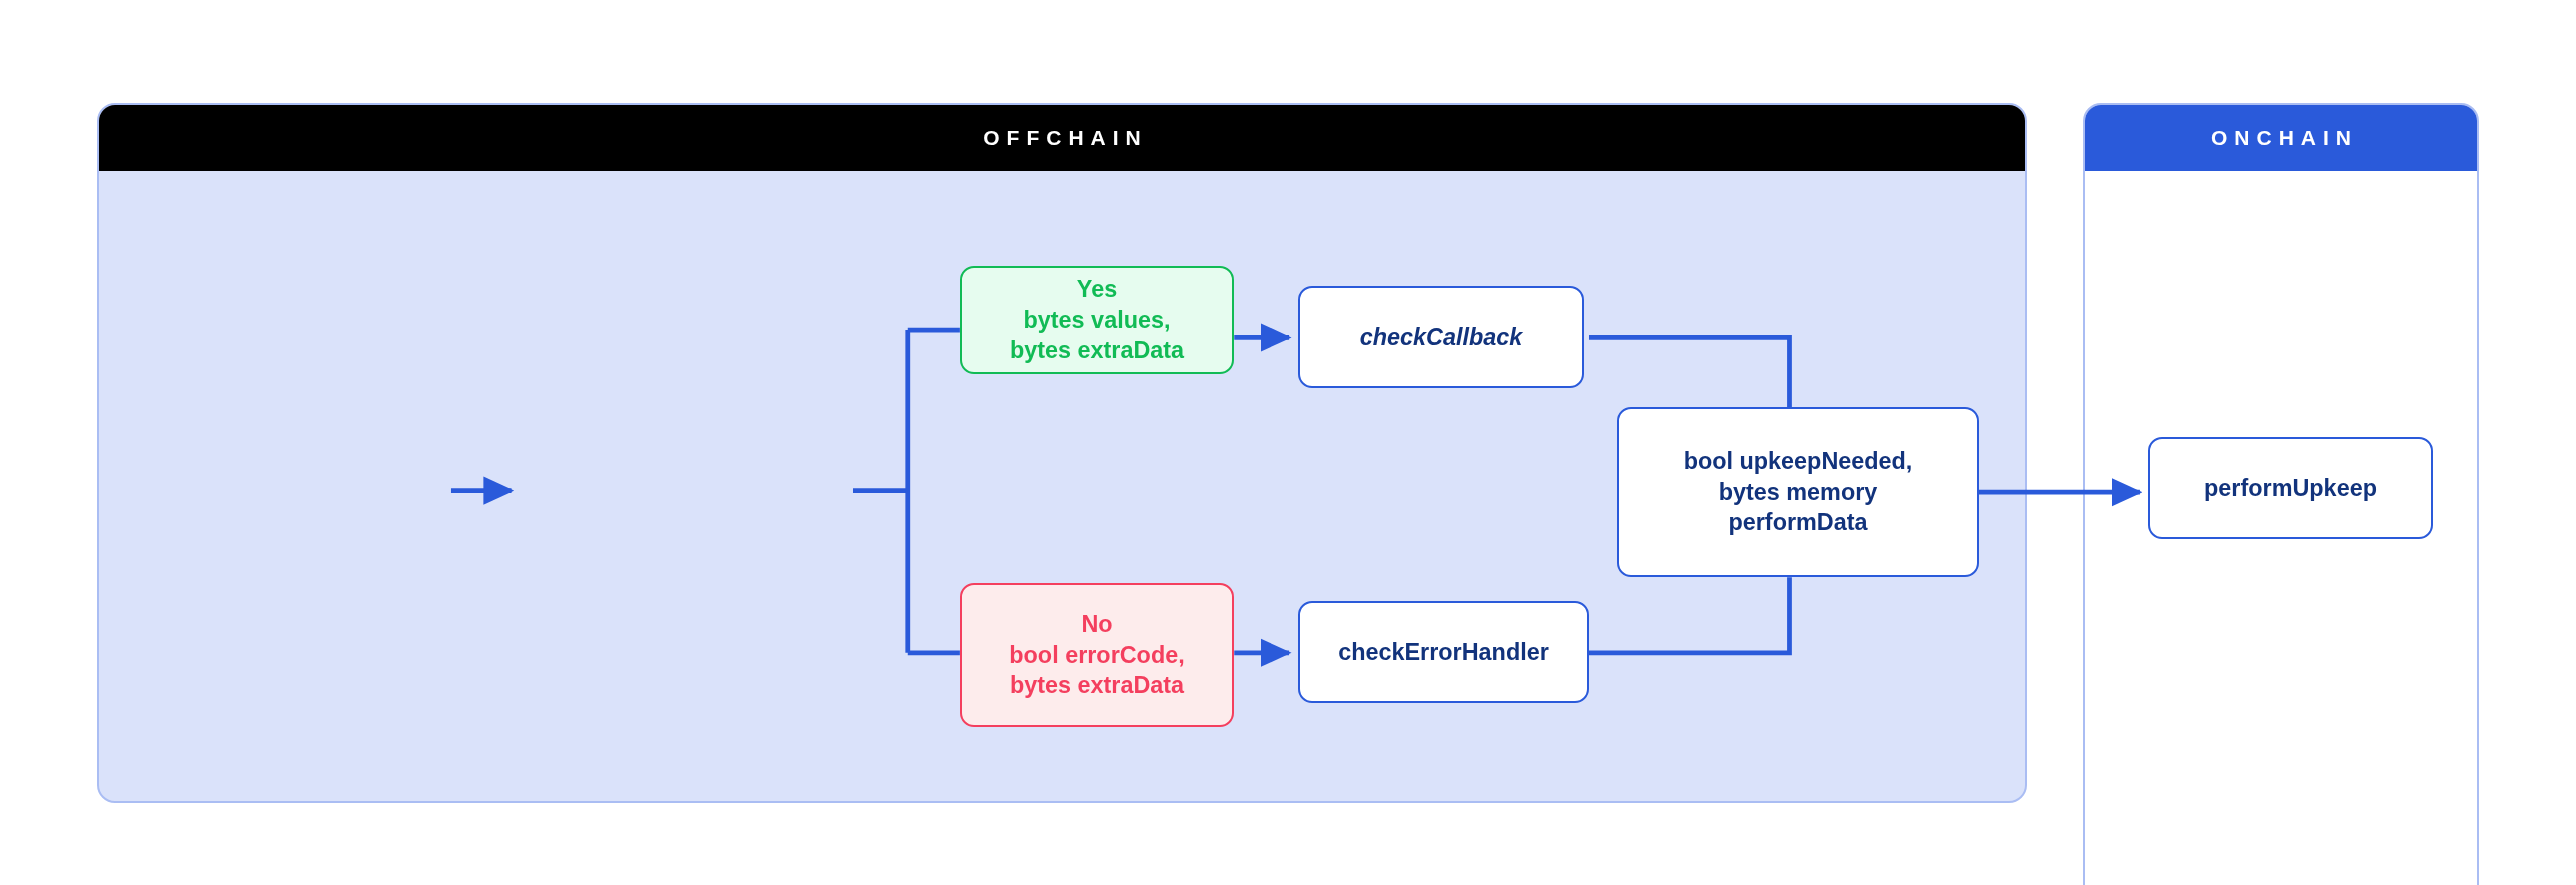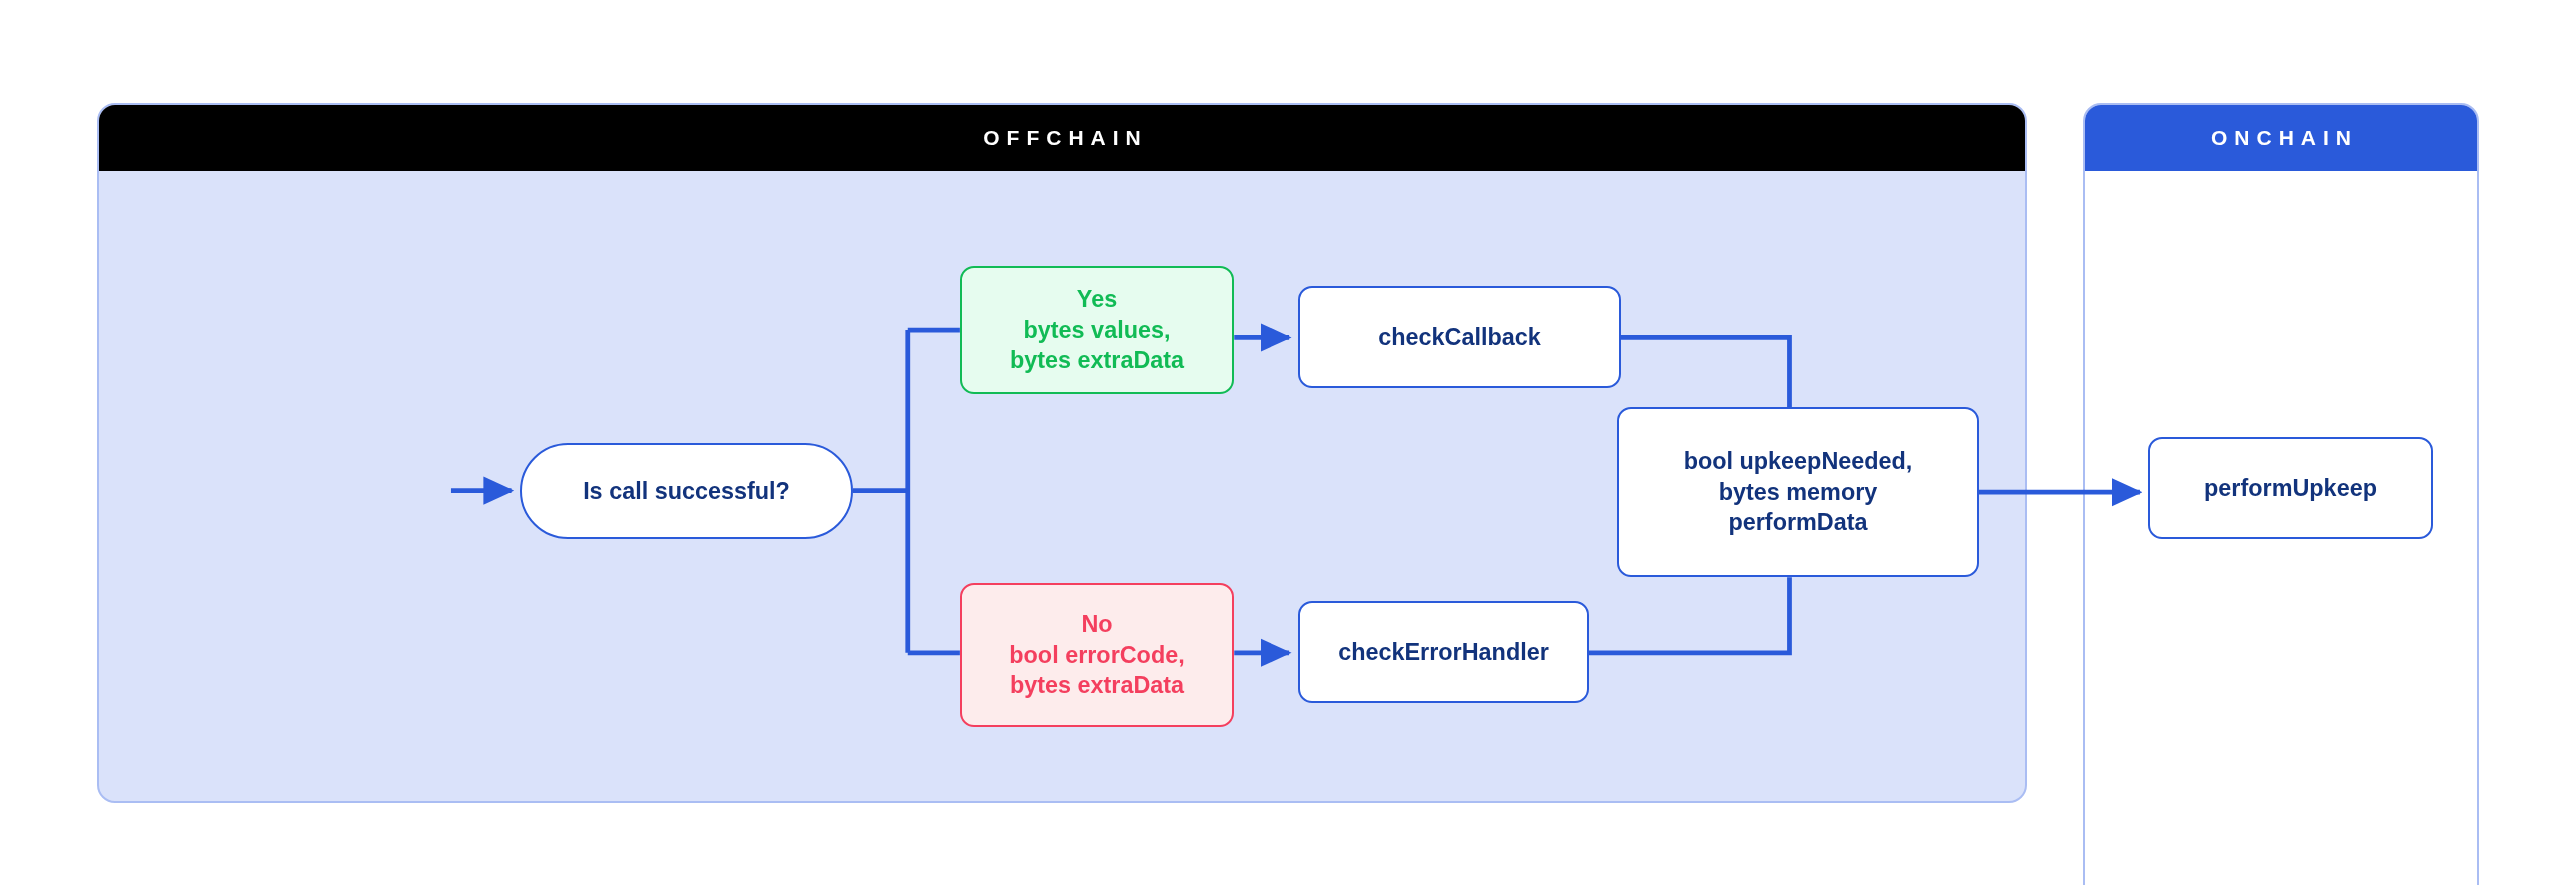--- a/index.html
+++ b/index.html
@@ -90,23 +90,23 @@
     color: #11bb55;
   }
   .node.red {
     background: #fdecec;
     border-color: #f43f5e;
     color: #f43f5e;
   }
 
   .n-revert        { left: 157px;  top: 426px;  width: 294px;  height: 102px; }
   .n-decision      { left: 520px;  top: 431px;  width: 333px;  height: 96px; }
-  .n-yes           { left: 960px; top: 254px;  width: 274px;  height: 128px; }
+  .n-yes           { left: 960px; top: 254px;  width: 274px;  height: 108px; }
   .n-no            { left: 960px; top: 571px; width: 274px;  height: 144px; justify-content: center; }
-  .n-checkcallback { left: 1298px; top: 274px;  width: 323px;  height: 102px; }
+  .n-checkcallback { left: 1298px; top: 274px;  width: 286px;  height: 102px; font-style: italic; }
   .n-checkerror    { left: 1298px; top: 589px; width: 291px;  height: 102px; }
   .n-upkeep        { left: 1617px; top: 395px;  width: 362px;  height: 170px; }
   .n-performupkeep { left: 2148px; top: 425px;  width: 285px;  height: 102px; }
 
   
   #wires {
     position: absolute;
     left: 0; top: 0;
     width: 2576px;
     height: 886px;
@@ -149,23 +149,20 @@
     <path d="M 2321 1205 L 2424 1205" stroke="#2a5ada" stroke-width="9" fill="none" marker-end="url(#arrowBlue)"></path>
 
     <path d="M 2988 612 L 3365 612 L 3365 743" stroke="#2a5ada" stroke-width="9" fill="none" stroke-linejoin="miter"></path>
 
     <path d="M 2988 1205 L 3365 1205 L 3365 1063" stroke="#2a5ada" stroke-width="9" fill="none" stroke-linejoin="miter"></path>
 
     <path d="M 3720 903 L 4024 903" stroke="#2a5ada" stroke-width="9" fill="none" marker-end="url(#arrowBlue)"></path>
   </svg>
 
 
-  <div class="node pill n-decision">
-    <span>Is call successful?</span>
-  </div>
 
   <div class="node green n-yes">
     <div>
       <span>Yes</span><br>
       <span>bytes values,</span><br>
       <span>bytes extraData</span>
     </div>
   </div>
 
   <div class="node red n-no">

